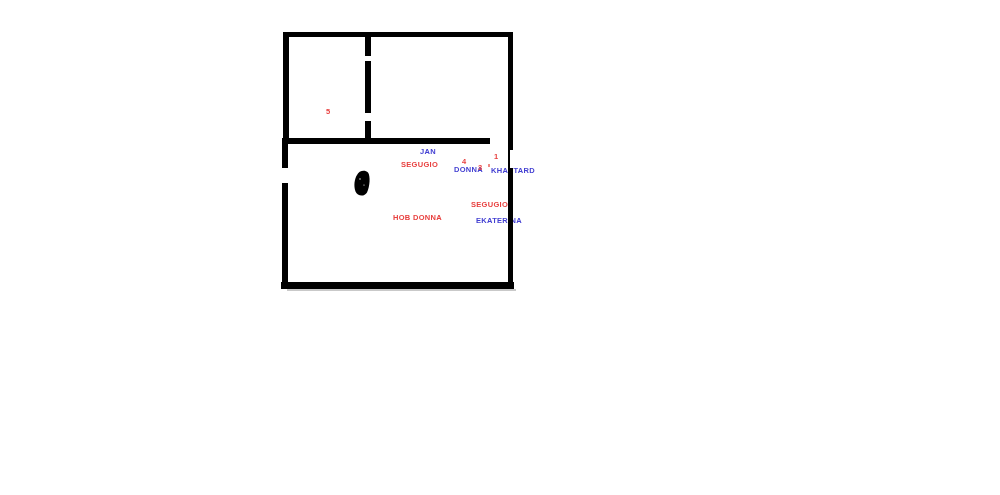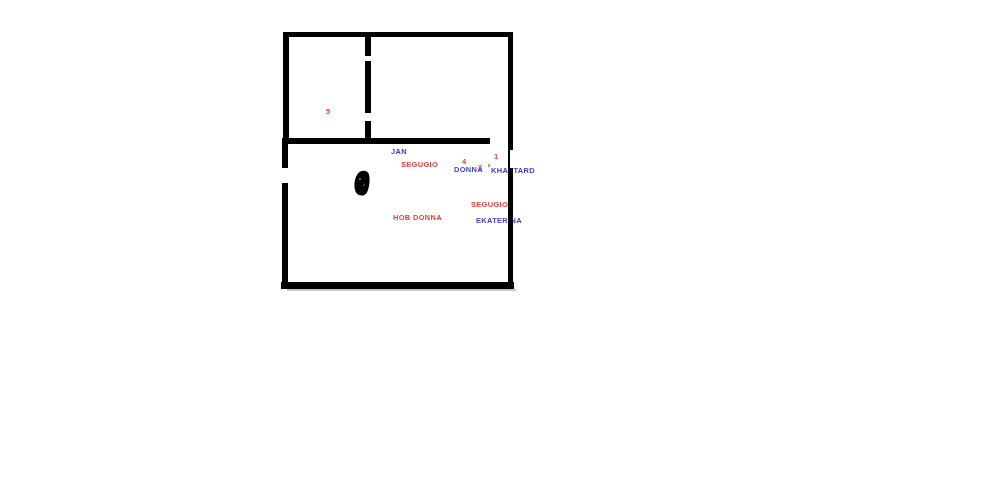--- a/index.html
+++ b/index.html
@@ -33,21 +33,21 @@
     line-height: 8px;
     letter-spacing: 0.3px;
     white-space: nowrap;
     z-index: 1;
   }
   .red  { color: #e8403f; }
   .blue { color: #4340d2; }
 
   
   #lbl-room5     { left: 326px; top: 108px; }
-  #lbl-jan       { left: 391px; top: 148px; }
+  #lbl-jan       { left: 420px; top: 148px; }
   #lbl-segugio1  { left: 401px; top: 161px; }
   #lbl-4         { left: 462px; top: 158px; }
   #lbl-barak     { left: 454px; top: 166px; }
   #lbl-3         { left: 478px; top: 164px; }
   #lbl-1         { left: 494px; top: 153px; }
   #lbl-khastard  { left: 491px; top: 167px; }
   #lbl-segugio2  { left: 471px; top: 201px; }
   #lbl-ekaterina { left: 476px; top: 217px; }
   #lbl-hobdonna  { left: 385px; top: 214px; padding-left: 8px; }
 

